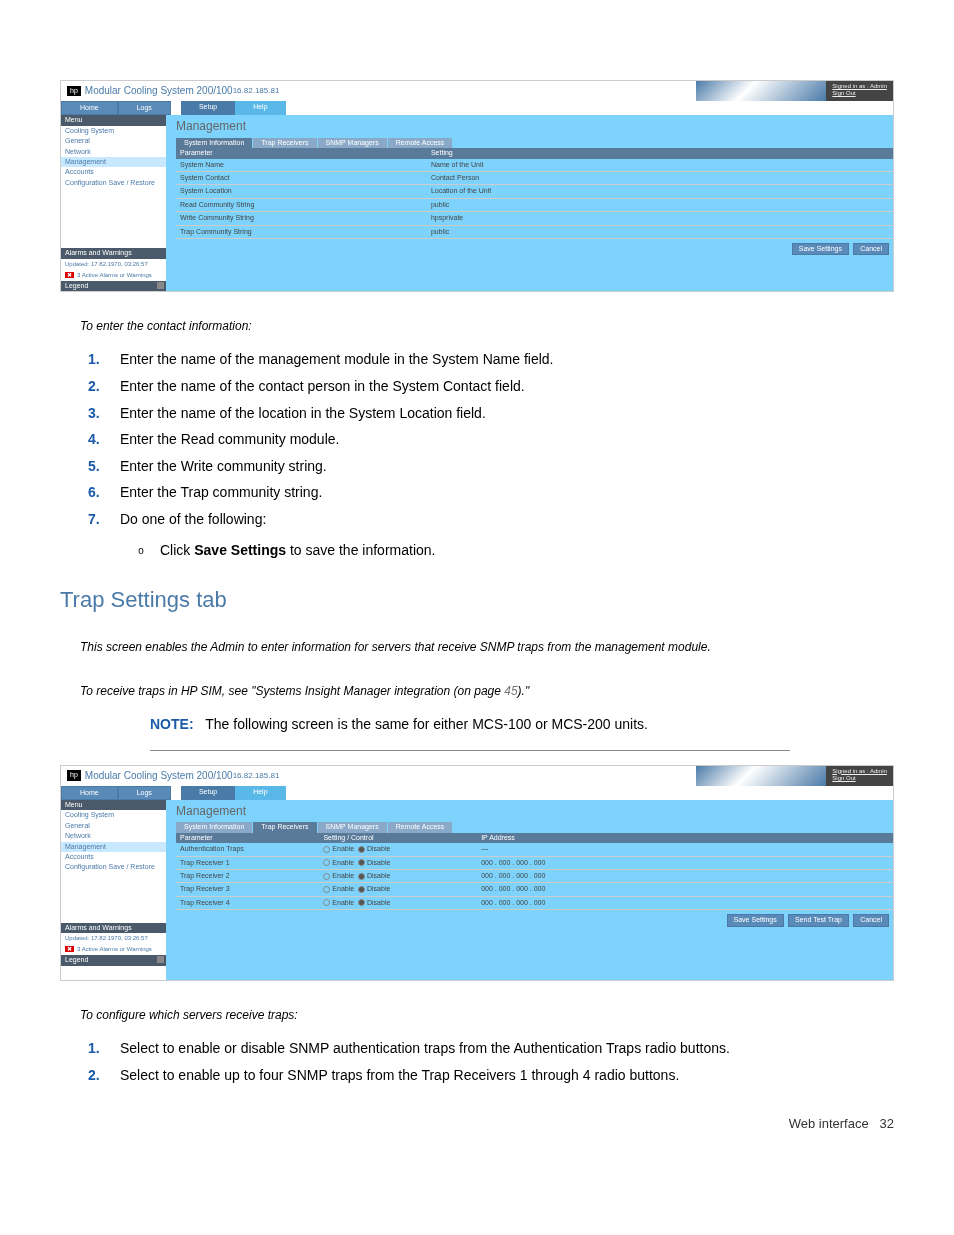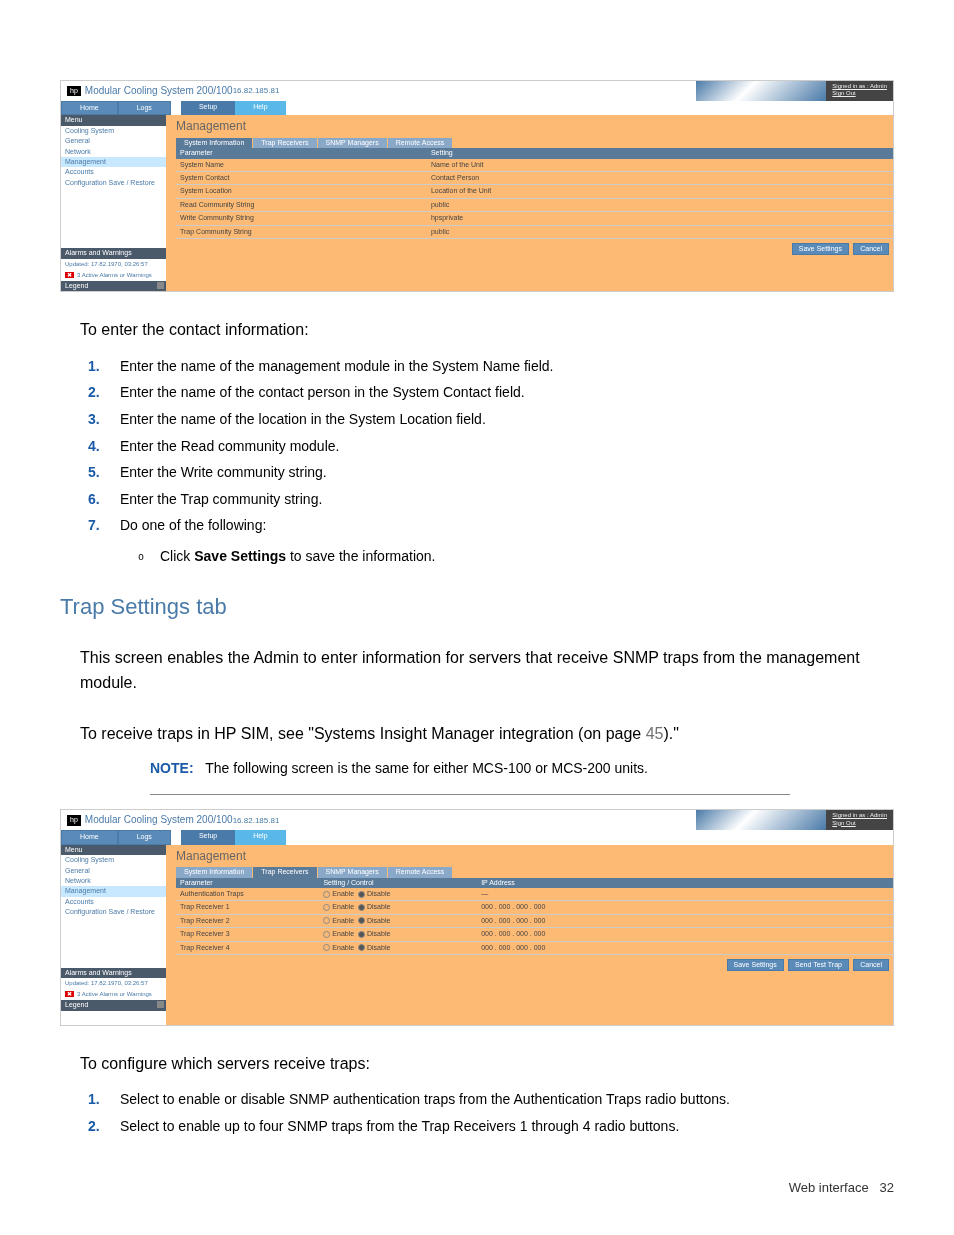--- a/index.html
+++ b/index.html
@@ -8,21 +8,21 @@
     background: #fff;
     width: 954px;
     margin: 0 auto;
     padding: 80px 60px 40px 60px;
     font-size: 13px;
     color: #000;
   }
   .screenshot {
     border: 1px solid #ccc;
     margin-bottom: 18px;
-    background: #fdba74;
+    background: #7dd3fc;
     font-size: 8px;
     line-height: 1.2;
   }
   .ss-header {
     background: #fff;
     display: flex;
     align-items: center;
     position: relative;
     height: 20px;
     padding: 2px 6px;
@@ -197,23 +197,24 @@
     width: 7px;
     height: 7px;
     border: 1px solid #888;
     border-radius: 50%;
     vertical-align: middle;
   }
   .ss-radio.checked {
     background: #555;
   }
   .body-text {
-    font-size: 16px;
+    font-size: 12px;
     line-height: 1.6;
     margin: 25px 0 10px 20px;
+    font-style: italic;
   }
   ol.numbered {
     list-style: none;
     counter-reset: item;
     margin: 8px 0 0 20px;
   }
   ol.numbered > li {
     counter-increment: item;
     position: relative;
     padding-left: 40px;
@@ -259,21 +260,21 @@
     max-width: 640px;
   }
   .note-block .note-label {
     color: #1a5aa8;
     font-weight: bold;
   }
   .link { color: #737373; }
   .footer {
     text-align: right;
     font-size: 13px;
-    margin-top: 40px;
+    margin-top: 28px;
     color: #333;
   }
 </style>
 </head>
 <body>
 
 <div class="screenshot">
   <div class="ss-header">
     <span class="ss-hp-box">hp</span>
     <span class="ss-title">Modular Cooling System 200/100</span>

